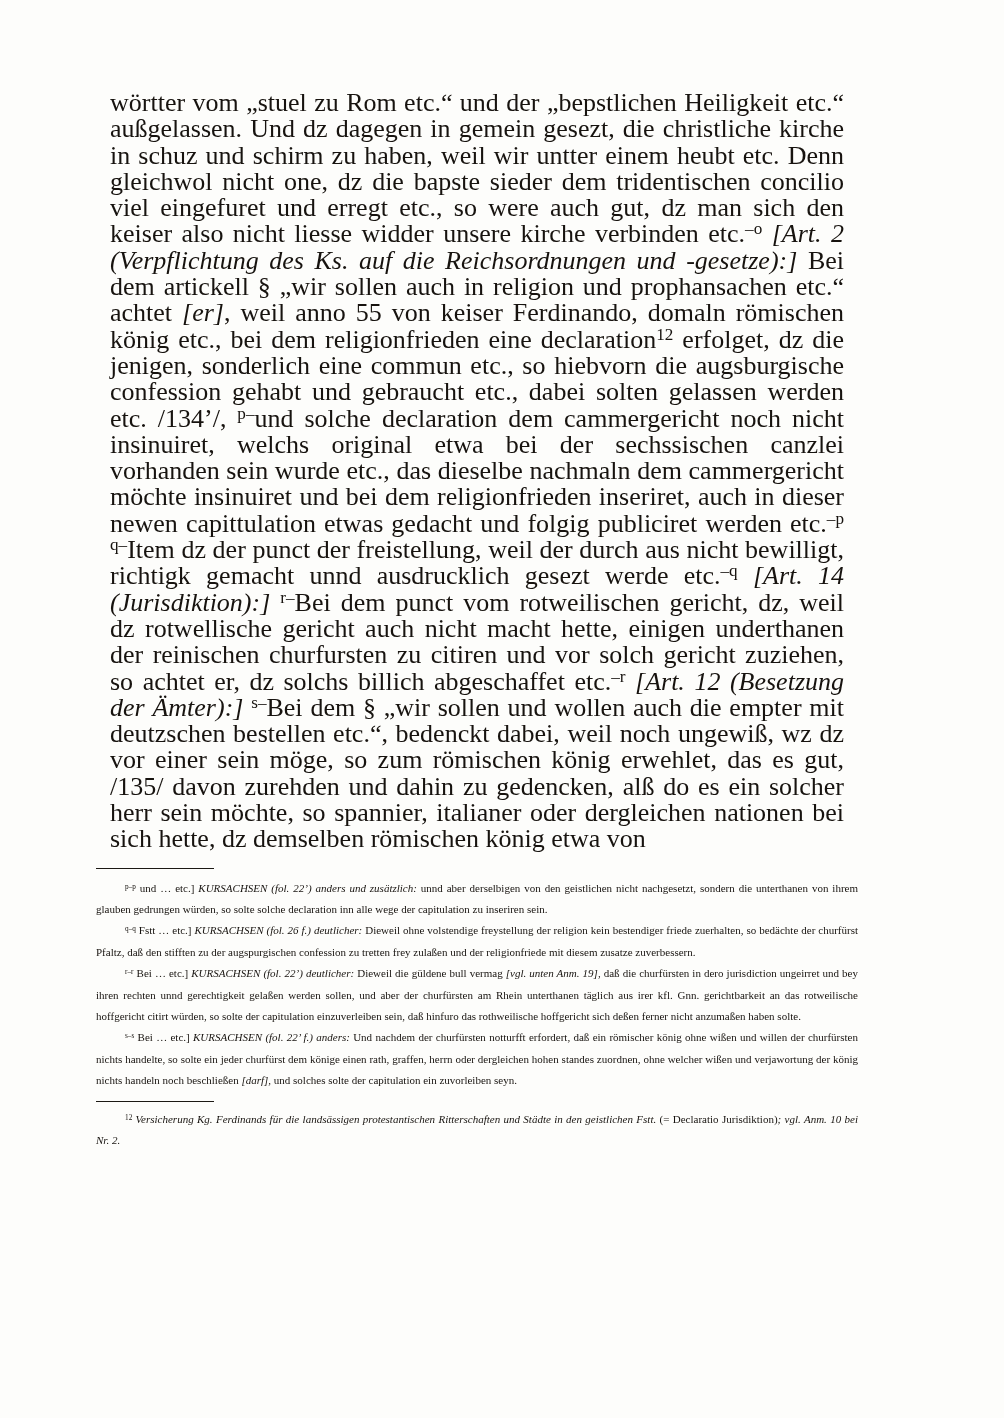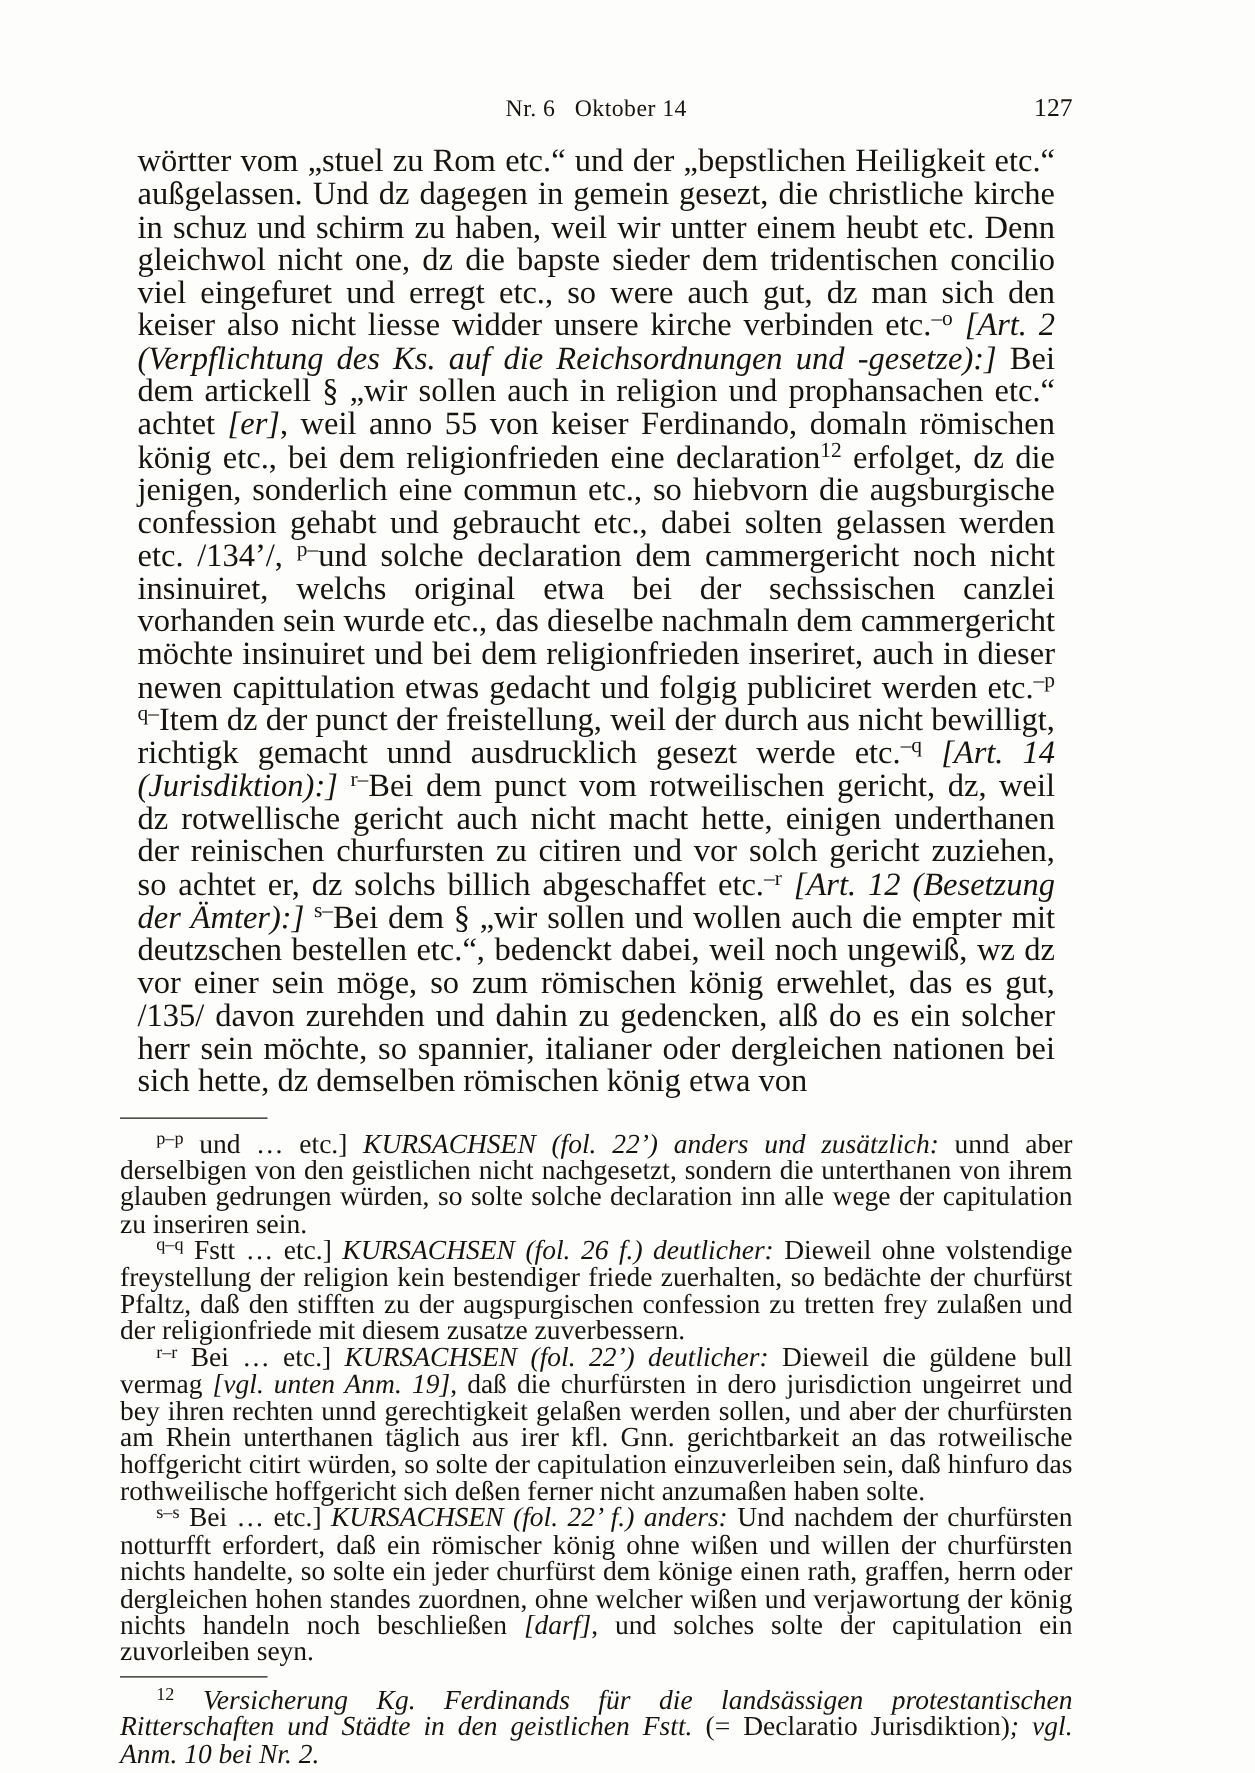--- a/index.html
+++ b/index.html
@@ -45,41 +45,37 @@
     width: 118px;
     height: 0;
     border-top: 1.6px solid #1c1914;
     margin: 15px 0 9px 0;
   }
   .rule2 {
     margin: 9px 0 7px 0;
   }
   .fn {
     margin: 0;
-    font-size: 22px;
+    font-size: 11px;
     line-height: 21.4px;
     text-align: justify;
     text-indent: 29px;
   }
   .i { font-style: italic; }
   .sup {
     font-size: 0.66em;
     vertical-align: 0.48em;
     line-height: 0;
   }
 </style>
 </head>
 <body>
 
 <div class="page">
 
-  <header class="page-header">
-    <span class="running-title">Nr. 6   Oktober 14</span>
-    <span class="page-number">127</span>
-  </header>
 
   <main>
     <p class="body-text"><span>wörtter vom „stuel zu Rom etc.“ und der „bepstlichen Heiligkeit etc.“ außgelassen. Und dz dagegen in gemein gesezt, die christliche kirche in schuz und schirm zu haben, weil wir untter einem heubt etc. Denn gleichwol nicht one, dz die bapste sieder dem tridentischen concilio viel eingefuret und erregt etc., so were auch gut, dz man sich den keiser also nicht liesse widder unsere kirche verbinden etc.</span><span class="sup">–o</span><span> </span><span class="i">[Art. 2 (Verpflichtung des Ks. auf die Reichsordnungen und -gesetze):]</span><span> Bei dem artickell § „wir sollen auch in religion und prophansachen etc.“ achtet </span><span class="i">[er]</span><span>, weil anno 55 von keiser Ferdinando, domaln römischen könig etc., bei dem religionfrieden eine declaration</span><span class="sup">12</span><span> erfolget, dz die jenigen, sonderlich eine commun etc., so hiebvorn die augsburgische confession gehabt und gebraucht etc., dabei solten gelassen werden etc. /134’/, </span><span class="sup">p–</span><span>und solche declaration dem cammergericht noch nicht insinuiret, welchs original etwa bei der sechssischen canzlei vorhanden sein wurde etc., das dieselbe nachmaln dem cammergericht möchte insinuiret und bei dem religionfrieden inseriret, auch in dieser newen capittulation etwas gedacht und folgig publiciret werden etc.</span><span class="sup">–p</span><span> </span><span class="sup">q–</span><span>Item dz der punct der freistellung, weil der durch aus nicht bewilligt, richtigk gemacht unnd ausdrucklich gesezt werde etc.</span><span class="sup">–q</span><span> </span><span class="i">[Art. 14 (Jurisdiktion):]</span><span> </span><span class="sup">r–</span><span>Bei dem punct vom rotweilischen gericht, dz, weil dz rotwellische gericht auch nicht macht hette, einigen underthanen der reinischen churfursten zu citiren und vor solch gericht zuziehen, so achtet er, dz solchs billich abgeschaffet etc.</span><span class="sup">–r</span><span> </span><span class="i">[Art. 12 (Besetzung der Ämter):]</span><span> </span><span class="sup">s–</span><span>Bei dem § „wir sollen und wollen auch die empter mit deutzschen bestellen etc.“, bedenckt dabei, weil noch ungewiß, wz dz vor einer sein möge, so zum römischen könig erwehlet, das es gut, /135/ davon zurehden und dahin zu gedencken, alß do es ein solcher herr sein möchte, so spannier, italianer oder dergleichen nationen bei sich hette, dz demselben römischen könig etwa von</span></p>
   </main>
 
   <div class="rule"></div>
 
   <section class="apparatus">
     <p class="fn"><span class="sup">p–p</span><span> und … etc.] </span><span class="i">KURSACHSEN (fol. 22’) anders und zusätzlich:</span><span> unnd aber derselbigen von den geistlichen nicht nachgesetzt, sondern die unterthanen von ihrem glauben gedrungen würden, so solte solche declaration inn alle wege der capitulation zu inseriren sein.</span></p>
     <p class="fn"><span class="sup">q–q</span><span> Fstt … etc.] </span><span class="i">KURSACHSEN (fol. 26 f.) deutlicher:</span><span> Dieweil ohne volstendige freystellung der religion kein bestendiger friede zuerhalten, so bedächte der churfürst Pfaltz, daß den stifften zu der augspurgischen confession zu tretten frey zulaßen und der religionfriede mit diesem zusatze zuverbessern.</span></p>

